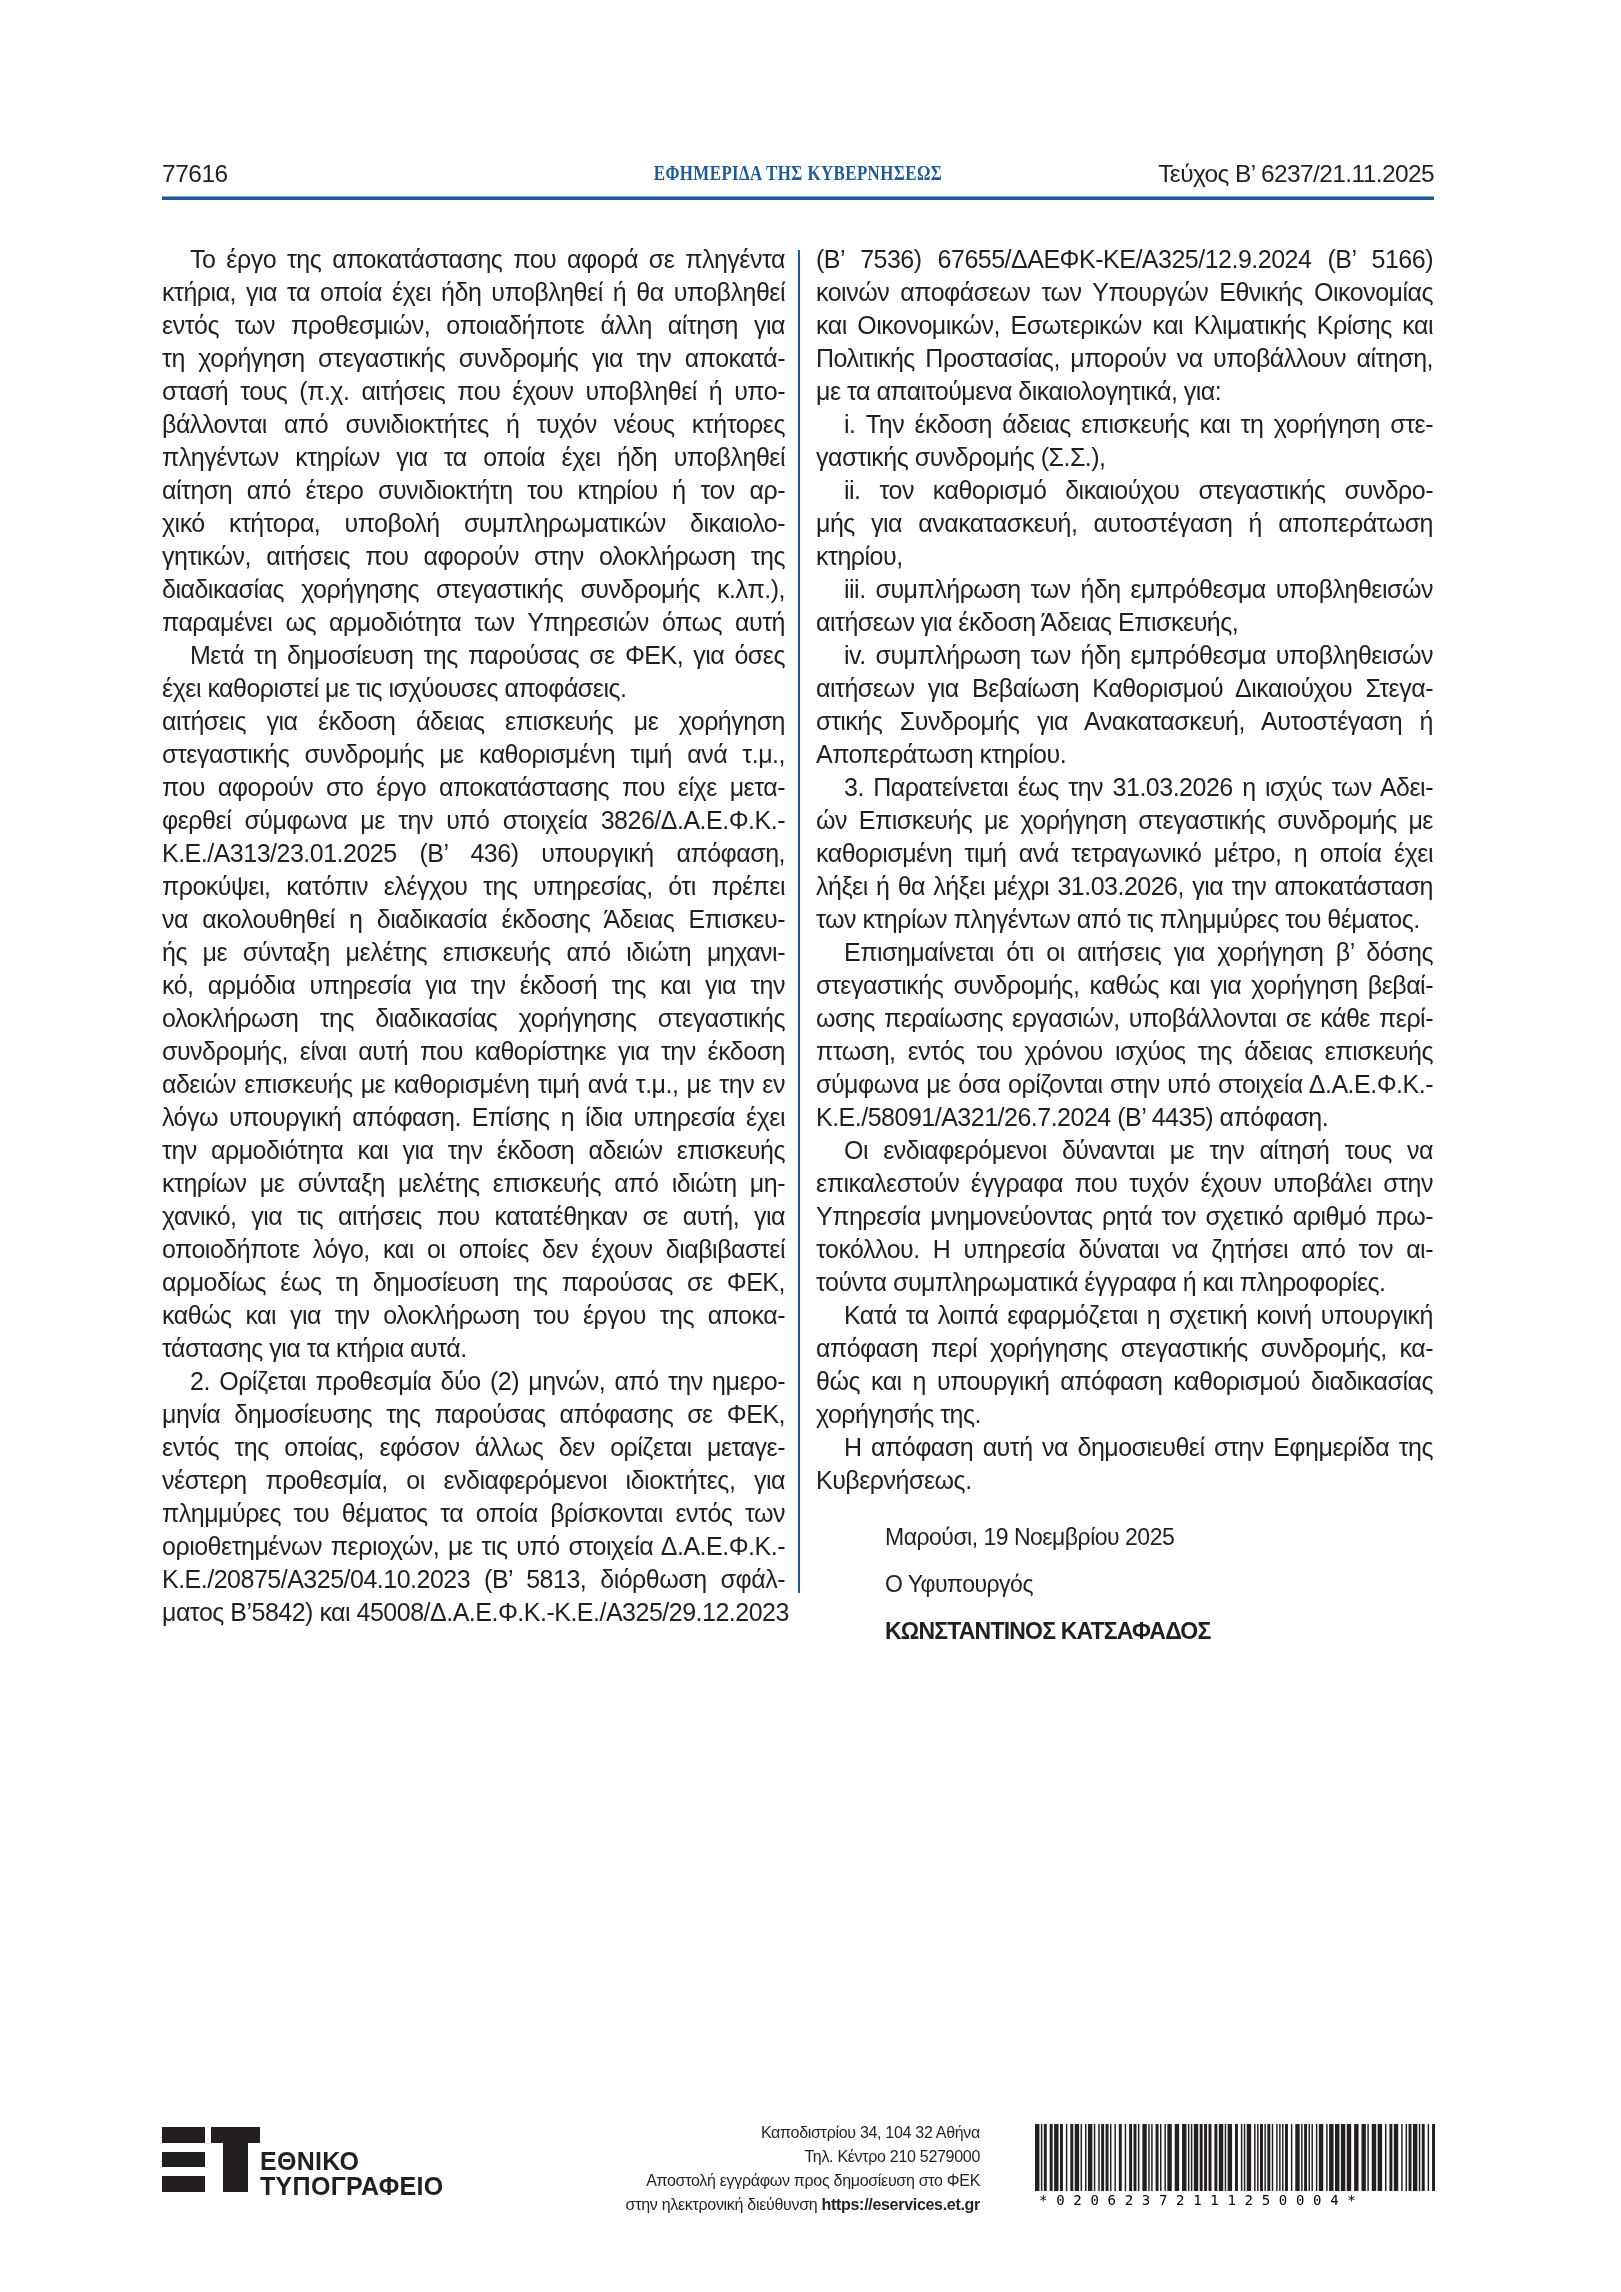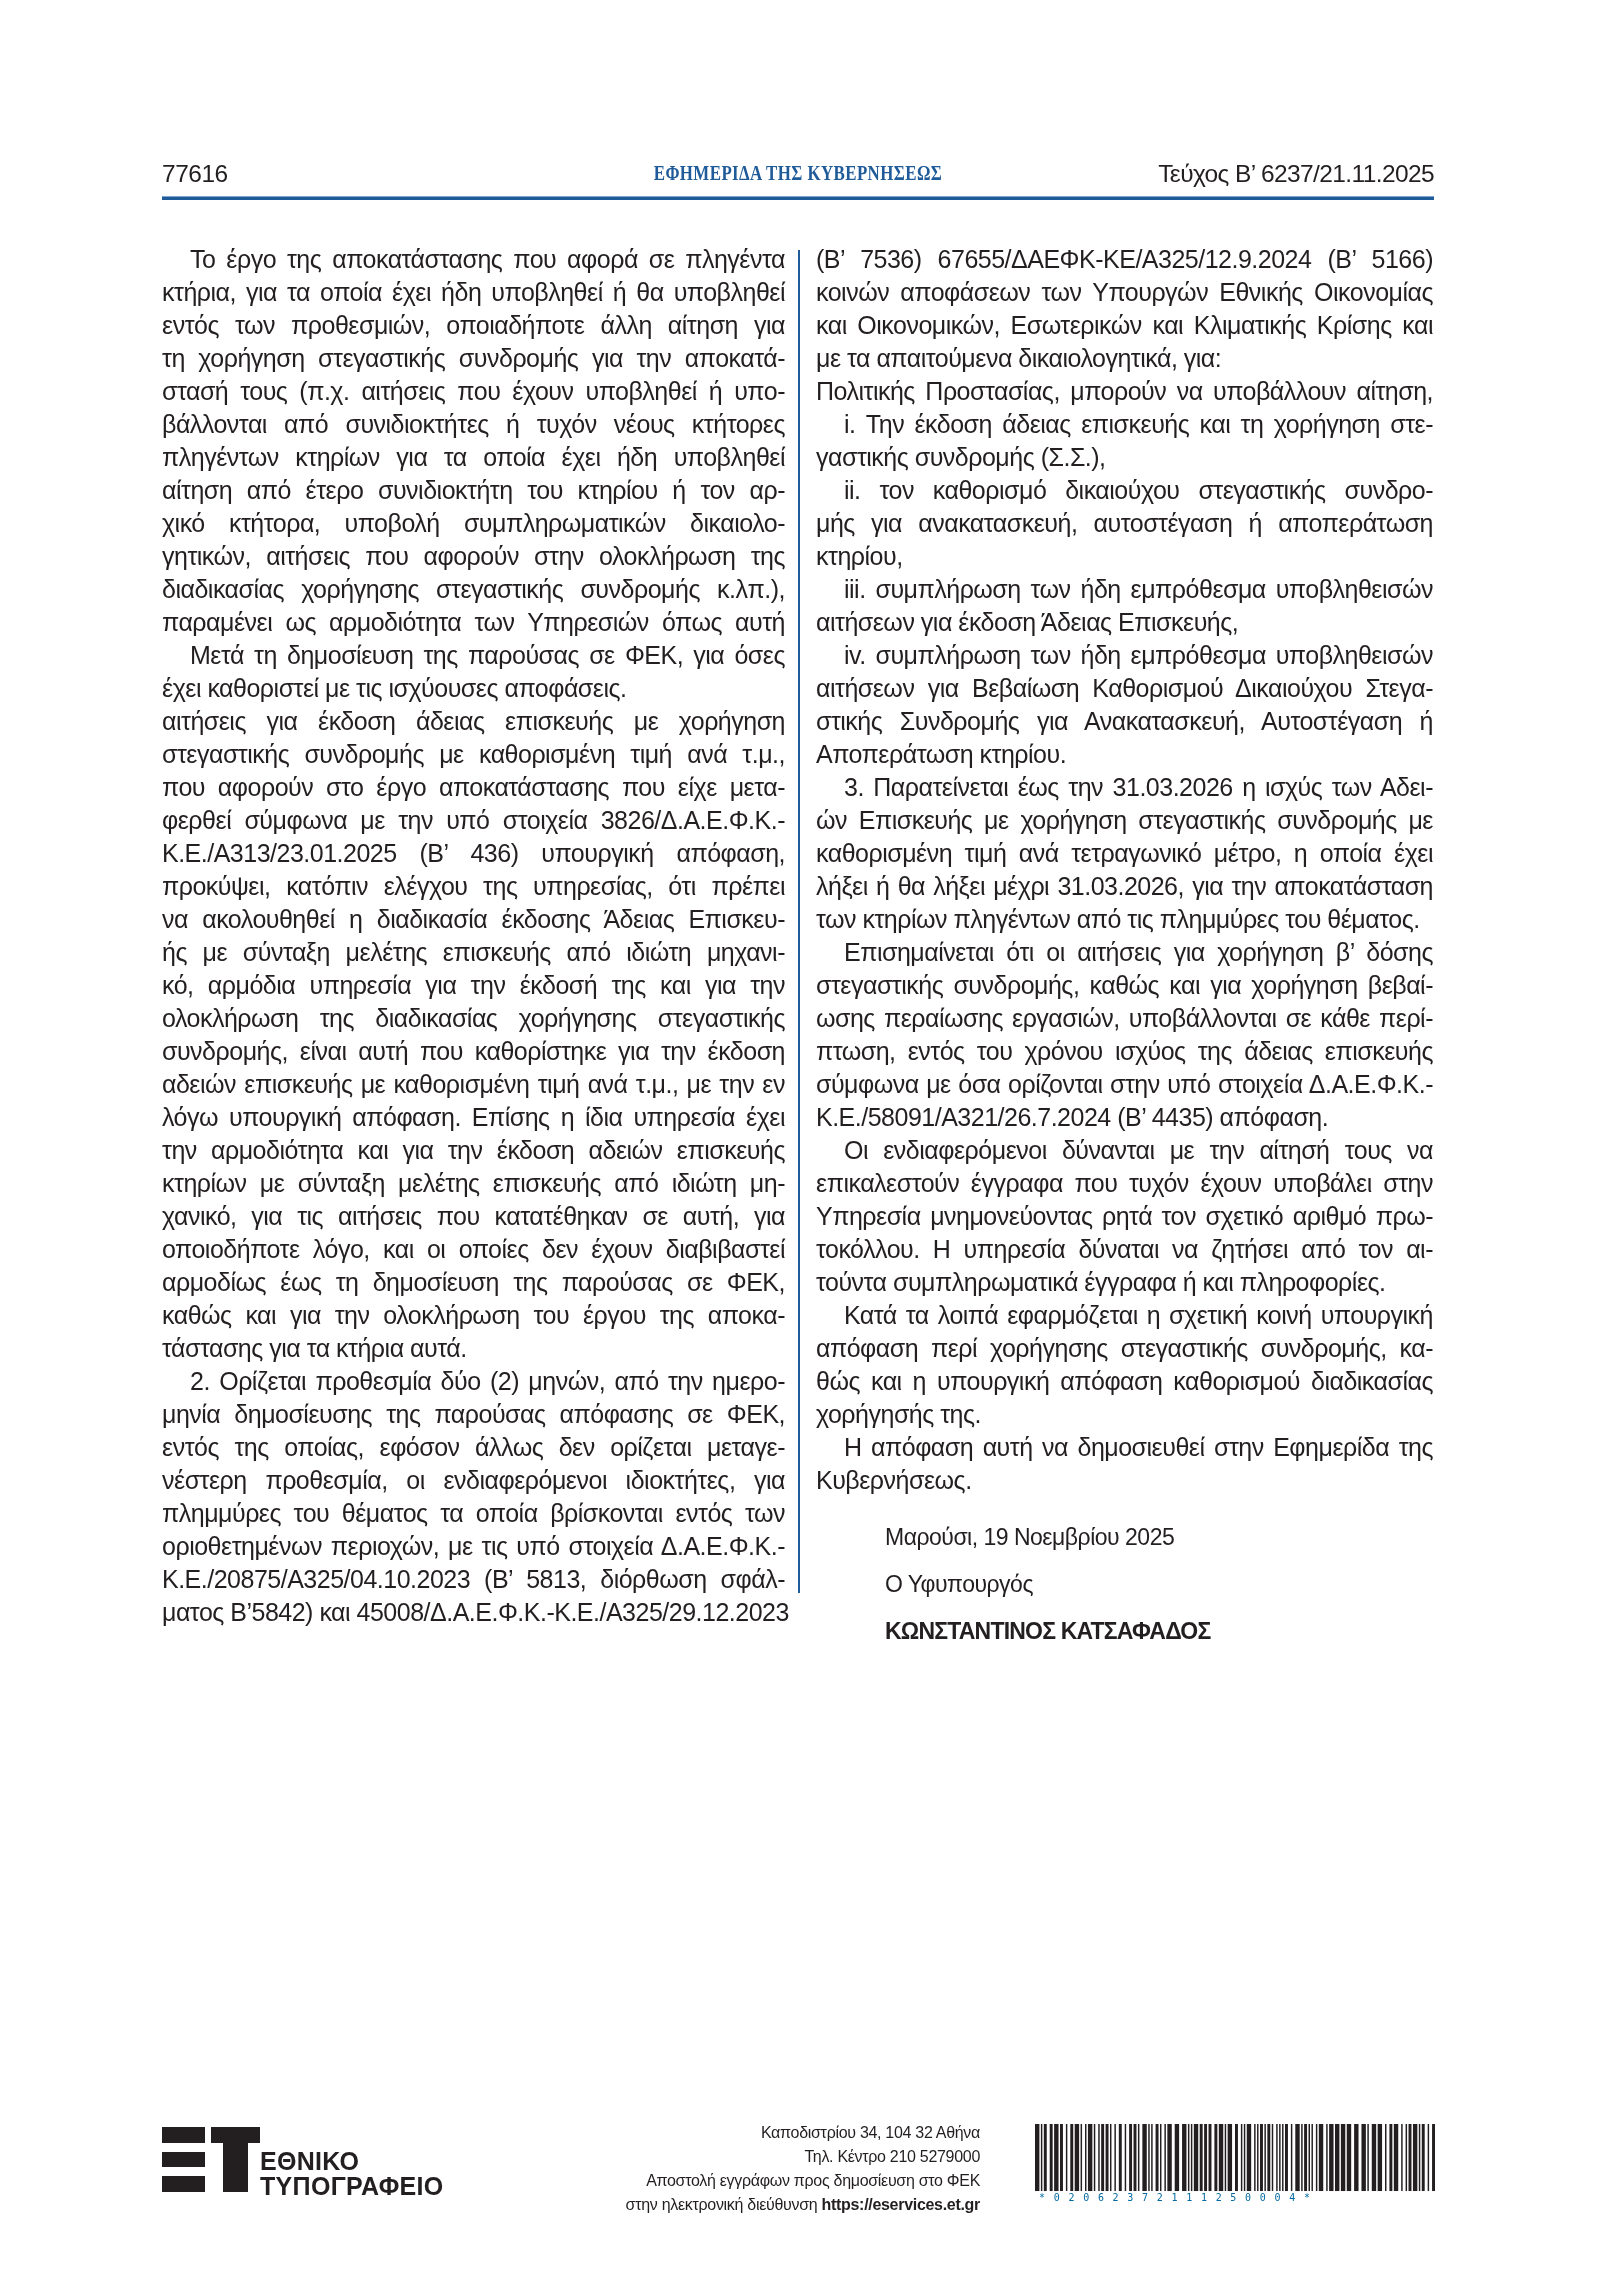--- a/index.html
+++ b/index.html
@@ -33,21 +33,21 @@
   .logo .bar { position: absolute; background: #231f20; }
   .logo-text { position: absolute; left: 260px; top: 2149px; font-size: 25px; line-height: 24.5px;
          font-weight: bold; letter-spacing: 0.3px; }
 
   .contact { position: absolute; right: 641px; top: 2121px; text-align: right; font-size: 16px;
          line-height: 24px; letter-spacing: -0.3px; white-space: nowrap; }
   .contact b { font-weight: bold; }
 
   .barcode { position: absolute; left: 1035px; top: 2124px; width: 400px; height: 69px; }
   .barcode-text { position: absolute; left: 1039px; top: 2192px; width: 396px; font-family: "DejaVu Sans Mono", monospace;
-         font-size: 10px; letter-spacing: 8.7px; white-space: nowrap; color: #0369a1; }
+         font-size: 14px; letter-spacing: 8.7px; white-space: nowrap; color: #000000; }
 </style>
 </head>
 <body>
 
 <div class="header">
   <span class="page-no">77616</span>
   <div class="gazette-title">ΕΦΗΜΕΡΙΔΑ ΤΗΣ ΚΥΒΕΡΝΗΣΕΩΣ</div>
   <span class="issue">Τεύχος Β’ 6237/21.11.2025</span>
 </div>
 <div class="header-rule"></div>
@@ -96,22 +96,22 @@
     <span class="ln">Κ.Ε./20875/Α325/04.10.2023 (Β’ 5813, διόρθωση σφάλ-</span>
     <span class="ln last">ματος Β’5842) και 45008/Δ.Α.Ε.Φ.Κ.-Κ.Ε./Α325/29.12.2023</span>
   </div>
 
 <div class="col-divider"></div>
 
 <div class="col right" id="right-col">
     <span class="ln">(Β’ 7536) 67655/ΔΑΕΦΚ-ΚΕ/Α325/12.9.2024 (Β’ 5166)</span>
     <span class="ln">κοινών αποφάσεων των Υπουργών Εθνικής Οικονομίας</span>
     <span class="ln">και Οικονομικών, Εσωτερικών και Κλιματικής Κρίσης και</span>
+    <span class="ln">Πολιτικής Προστασίας, μπορούν να υποβάλλουν αίτηση,</span>
     <span class="ln last">με τα απαιτούμενα δικαιολογητικά, για:</span>
-    <span class="ln">Πολιτικής Προστασίας, μπορούν να υποβάλλουν αίτηση,</span>
     <span class="ln ind">i. Την έκδοση άδειας επισκευής και τη χορήγηση στε-</span>
     <span class="ln last">γαστικής συνδρομής (Σ.Σ.),</span>
     <span class="ln ind">ii. τον καθορισμό δικαιούχου στεγαστικής συνδρο-</span>
     <span class="ln">μής για ανακατασκευή, αυτοστέγαση ή αποπεράτωση</span>
     <span class="ln last">κτηρίου,</span>
     <span class="ln ind">iii. συμπλήρωση των ήδη εμπρόθεσμα υποβληθεισών</span>
     <span class="ln last">αιτήσεων για έκδοση Άδειας Επισκευής,</span>
     <span class="ln ind">iv. συμπλήρωση των ήδη εμπρόθεσμα υποβληθεισών</span>
     <span class="ln">αιτήσεων για Βεβαίωση Καθορισμού Δικαιούχου Στεγα-</span>
     <span class="ln">στικής Συνδρομής για Ανακατασκευή, Αυτοστέγαση ή</span>

